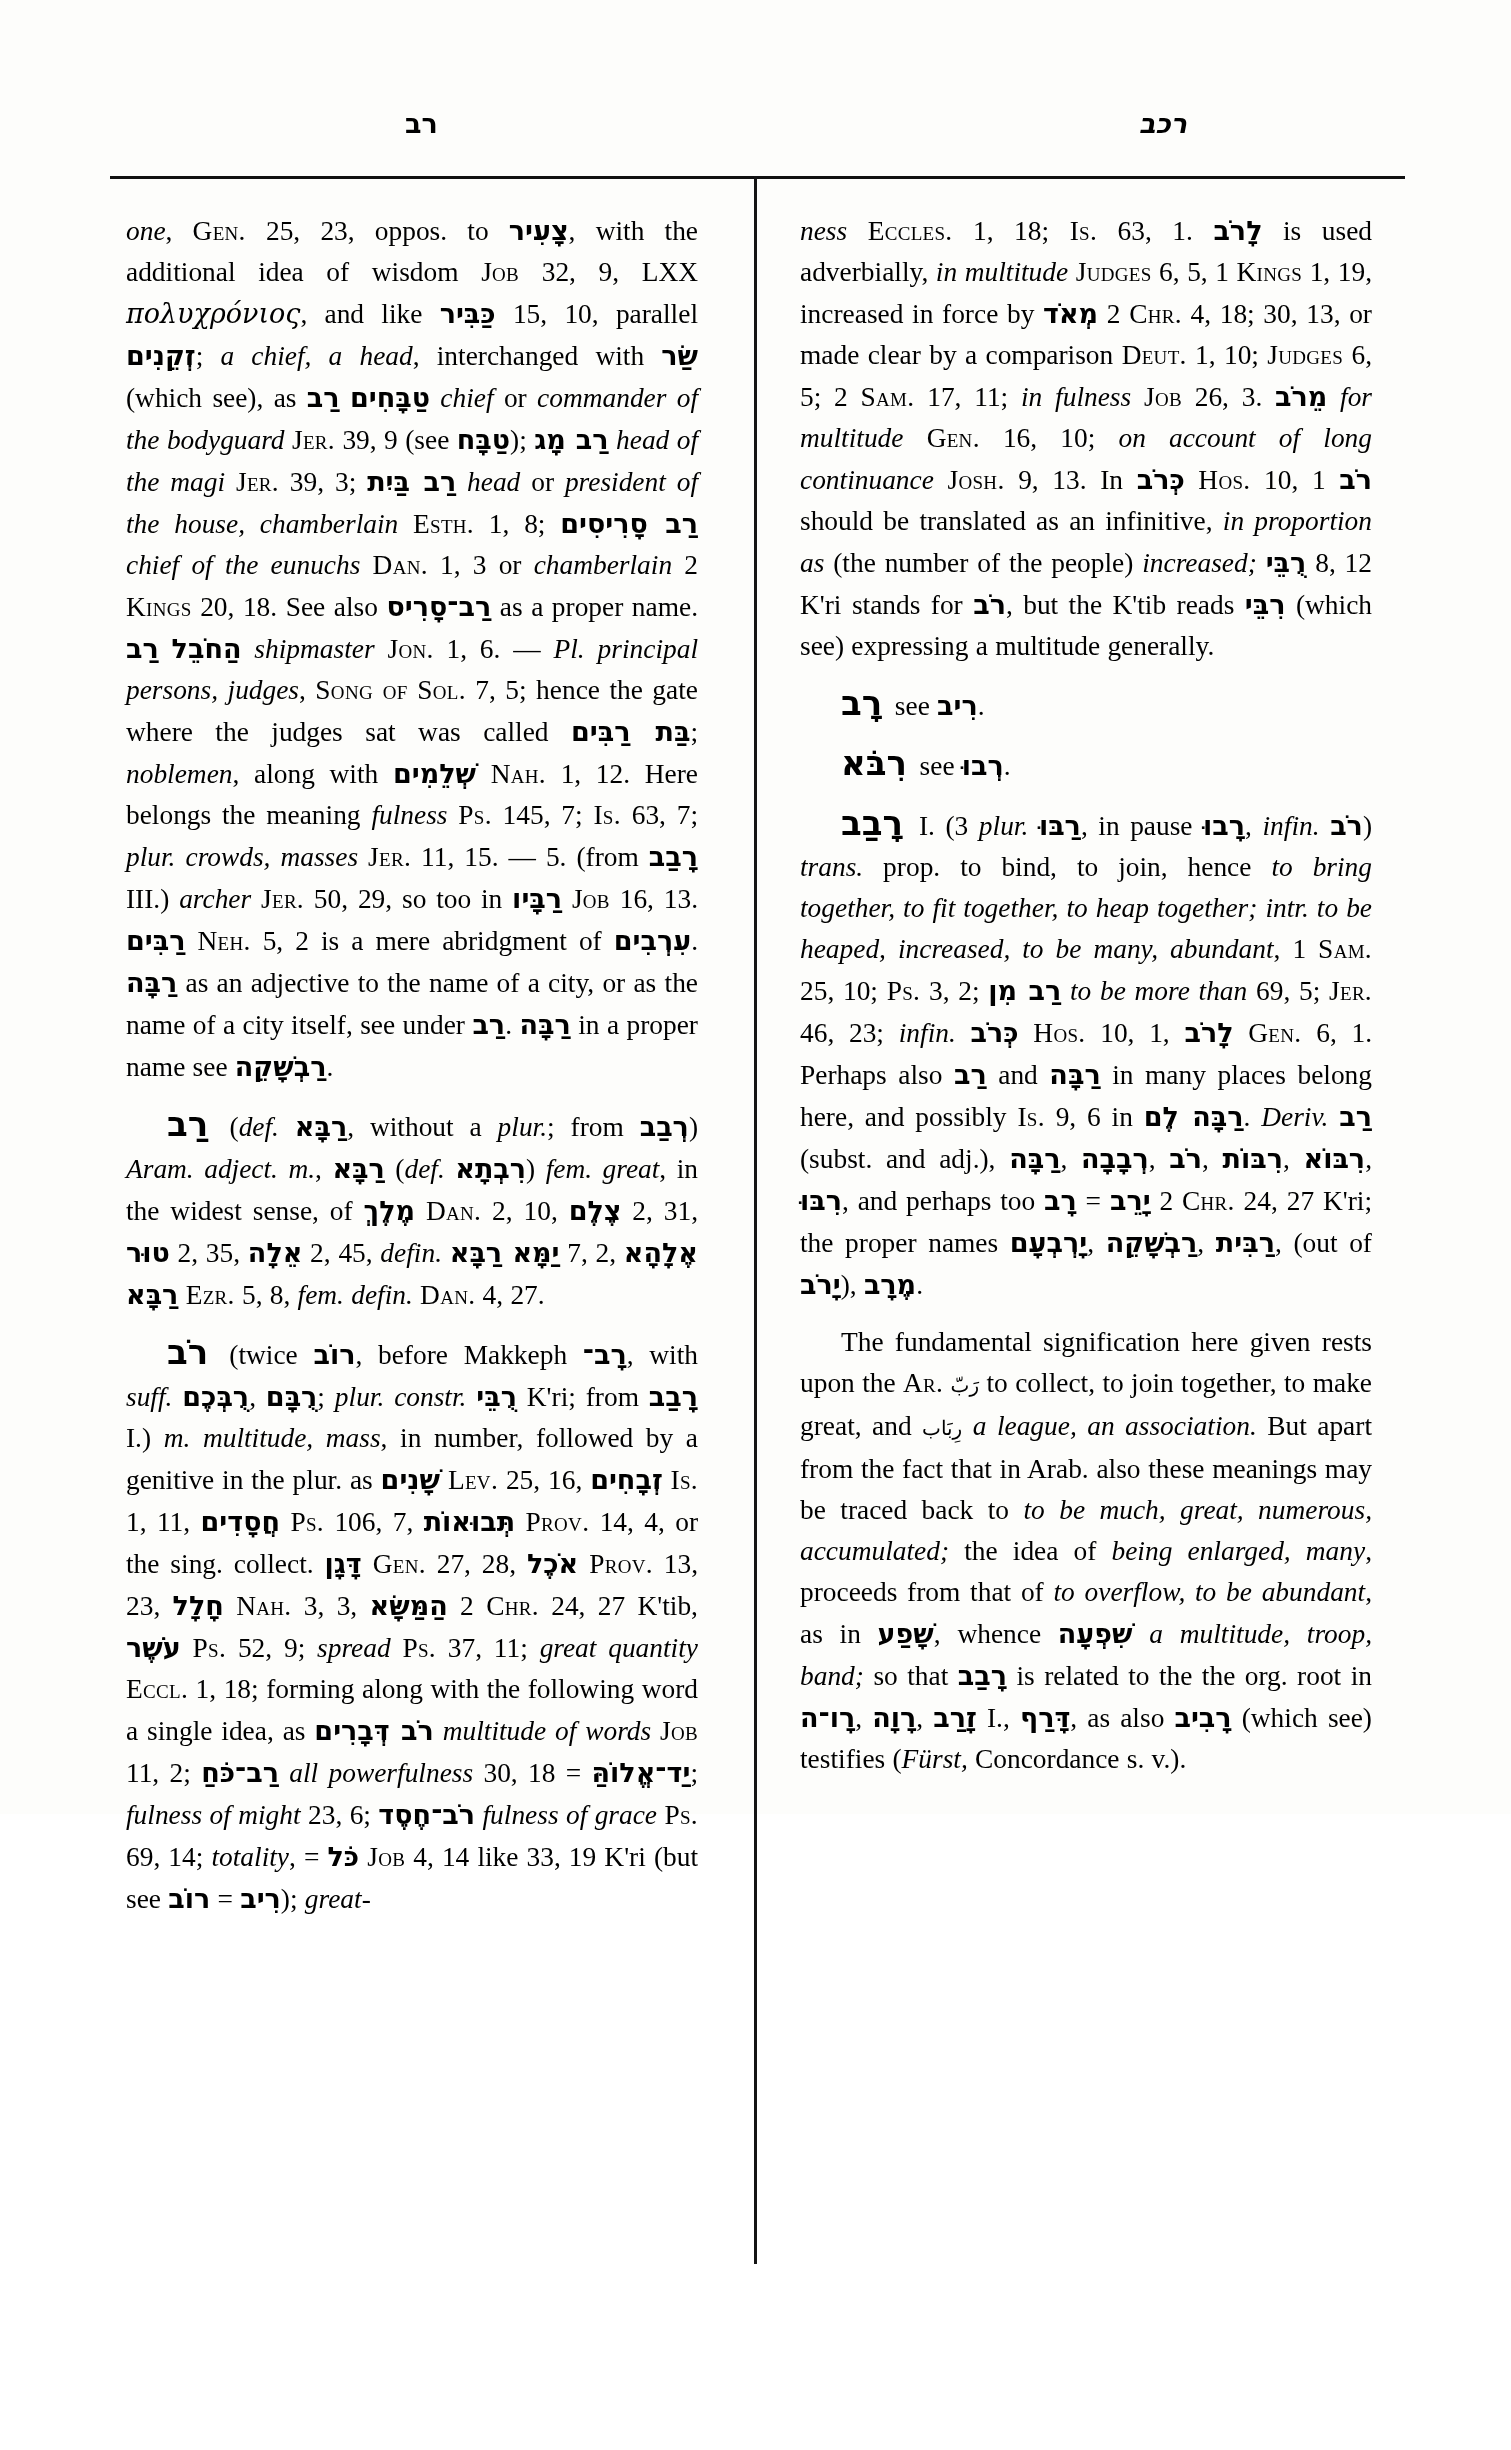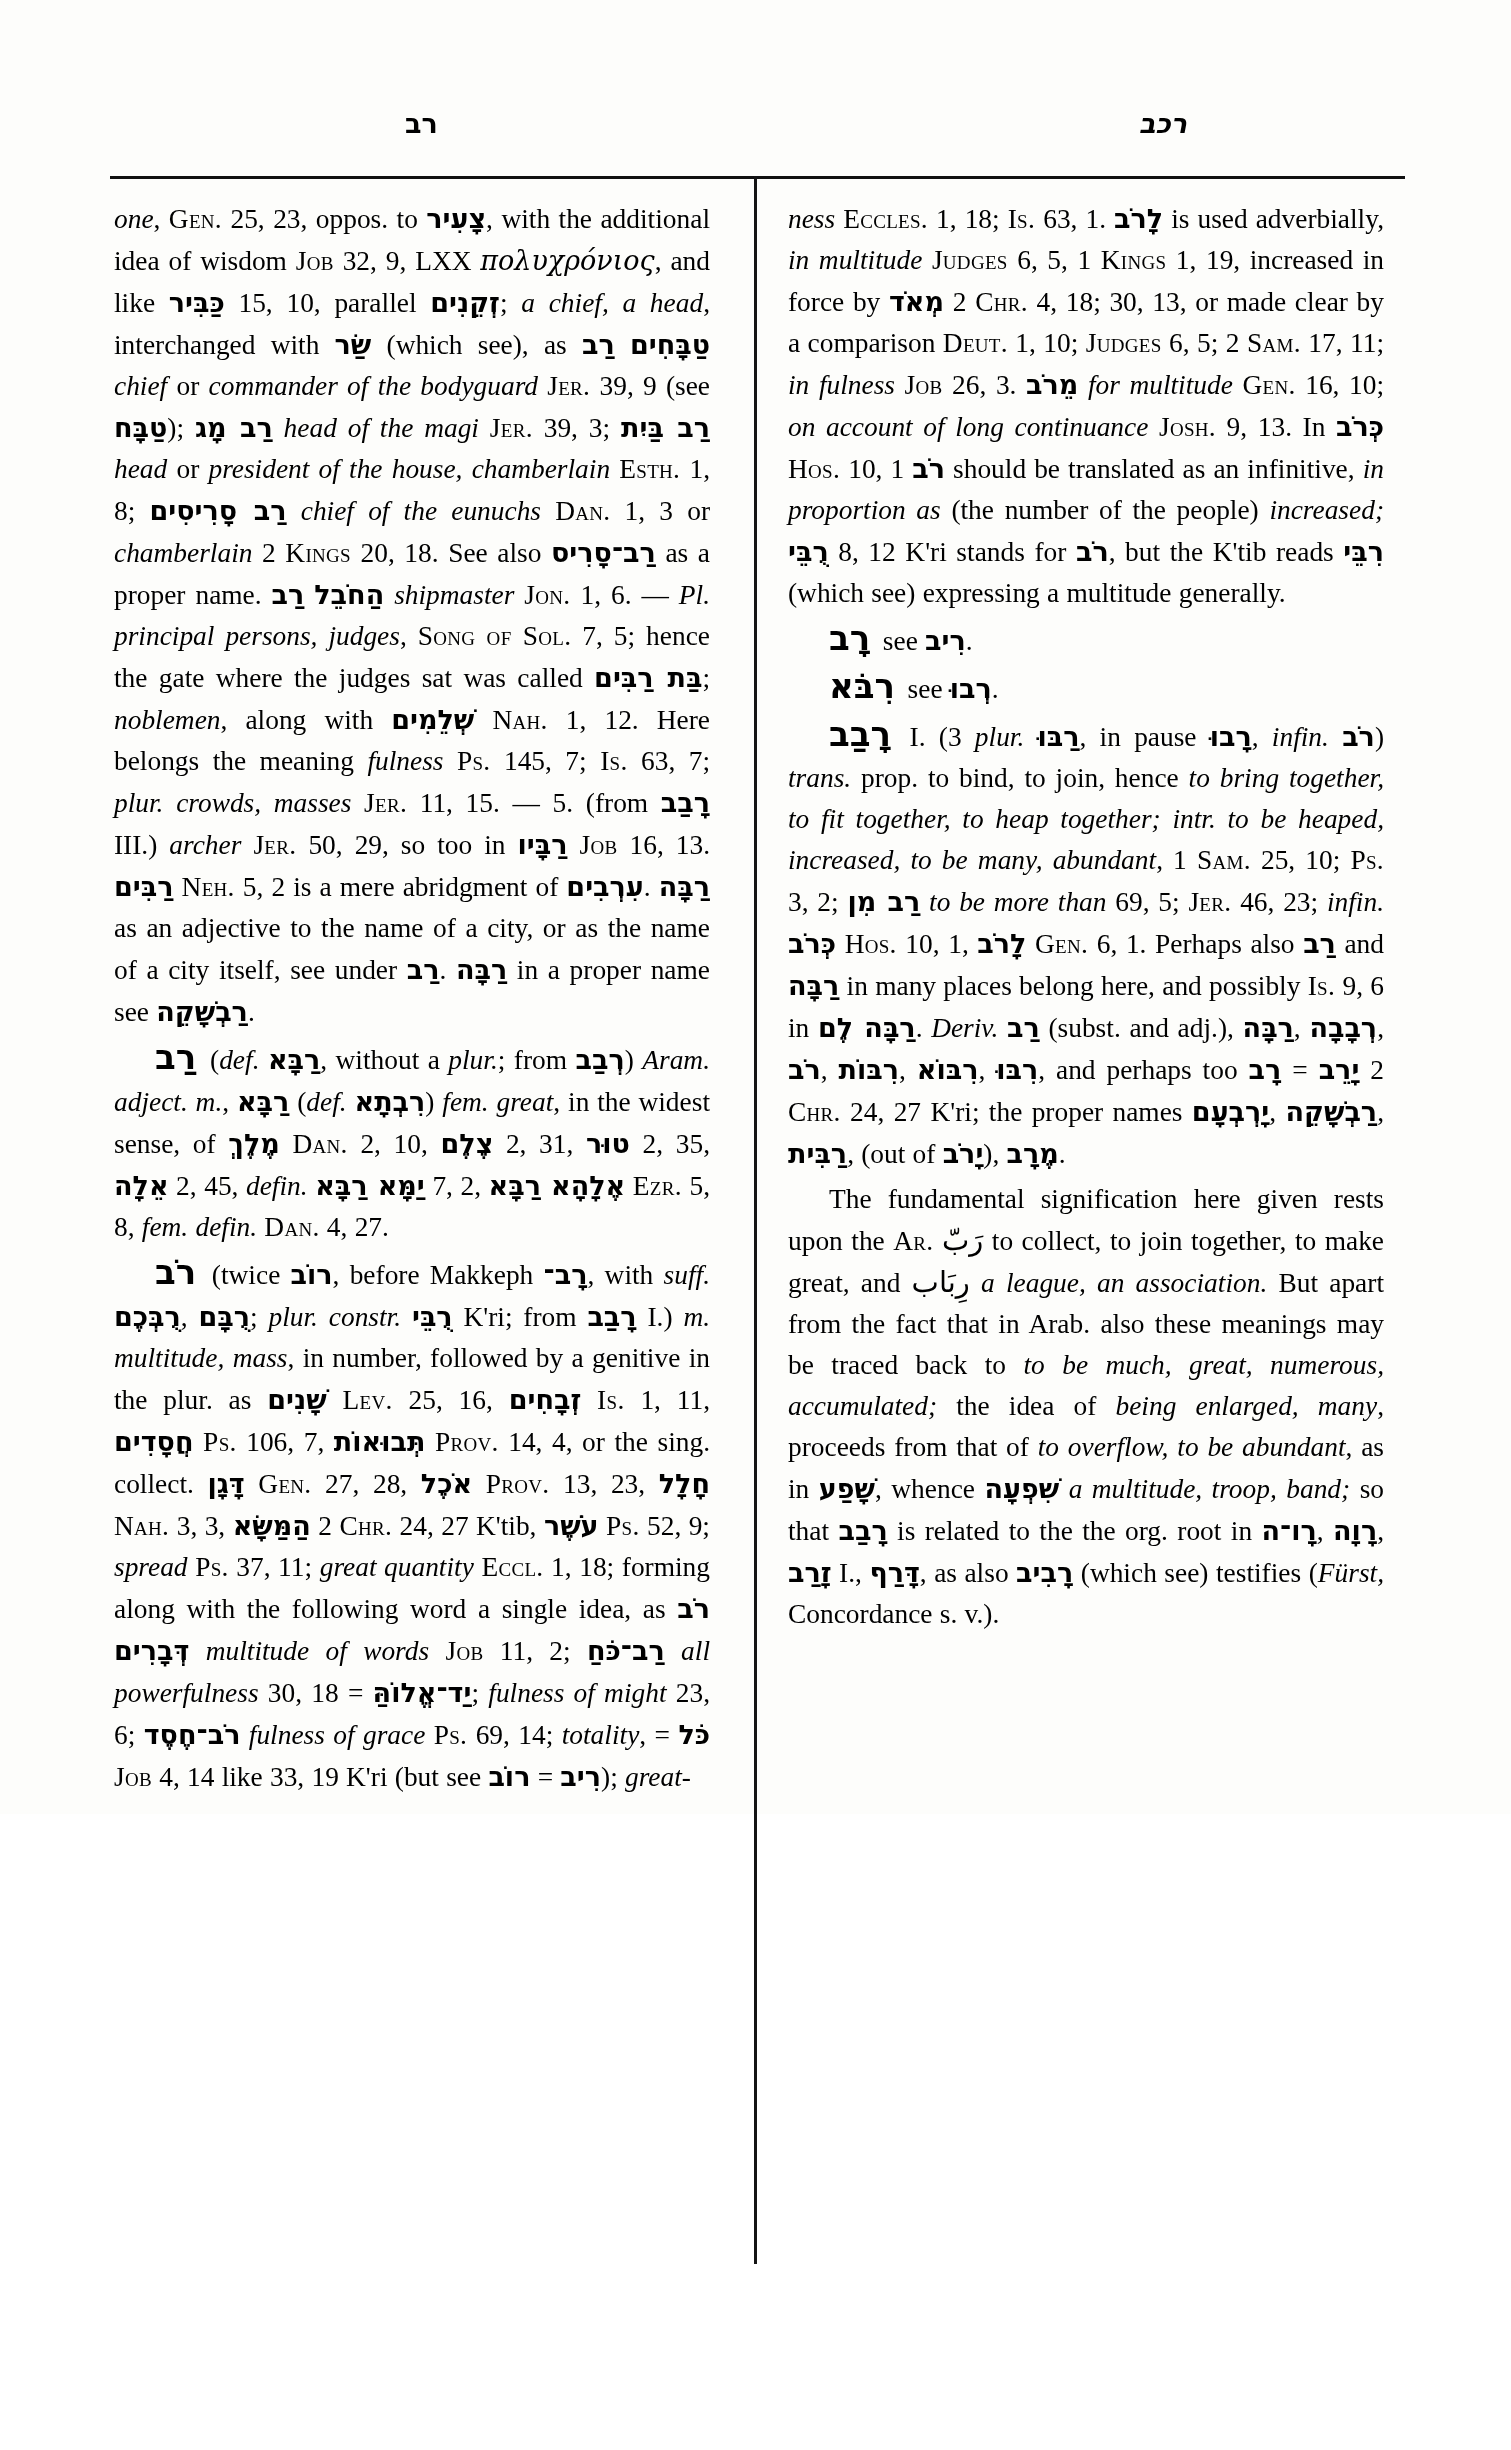--- a/index.html
+++ b/index.html
@@ -70,21 +70,21 @@
     font-size: 27.4px;
     line-height: 41px;
     text-align: justify;
     text-align-last: left;
     word-spacing: 0.4px;
   }
   .col-left  { left: 110px; }
   .col-right { left: 784px; }
 
   .col p {
-    margin: 4px;
+    margin: 16px;
     text-indent: 0;
   }
   .col p.indent { text-indent: 41px; }
 
   
   i, .it { font-style: italic; }
   .sc {
     font-variant: small-caps;
     font-style: normal;
     letter-spacing: 0.3px;
@@ -105,21 +105,21 @@
     unicode-bidi: isolate;
     padding-right: 5.4px;
   }
   .grk {
     font-family: "DejaVu Serif", serif;
     font-style: italic;
     font-size: 27px;
   }
   .arab {
     font-family: Liberation Serif, serif;
-    font-size: 29px;
+    font-size: 20px;
     direction: rtl;
     unicode-bidi: isolate;
   }
 </style>
 </head>
 <body>
 
 <div class="page">
 
   <div class="running-head">

